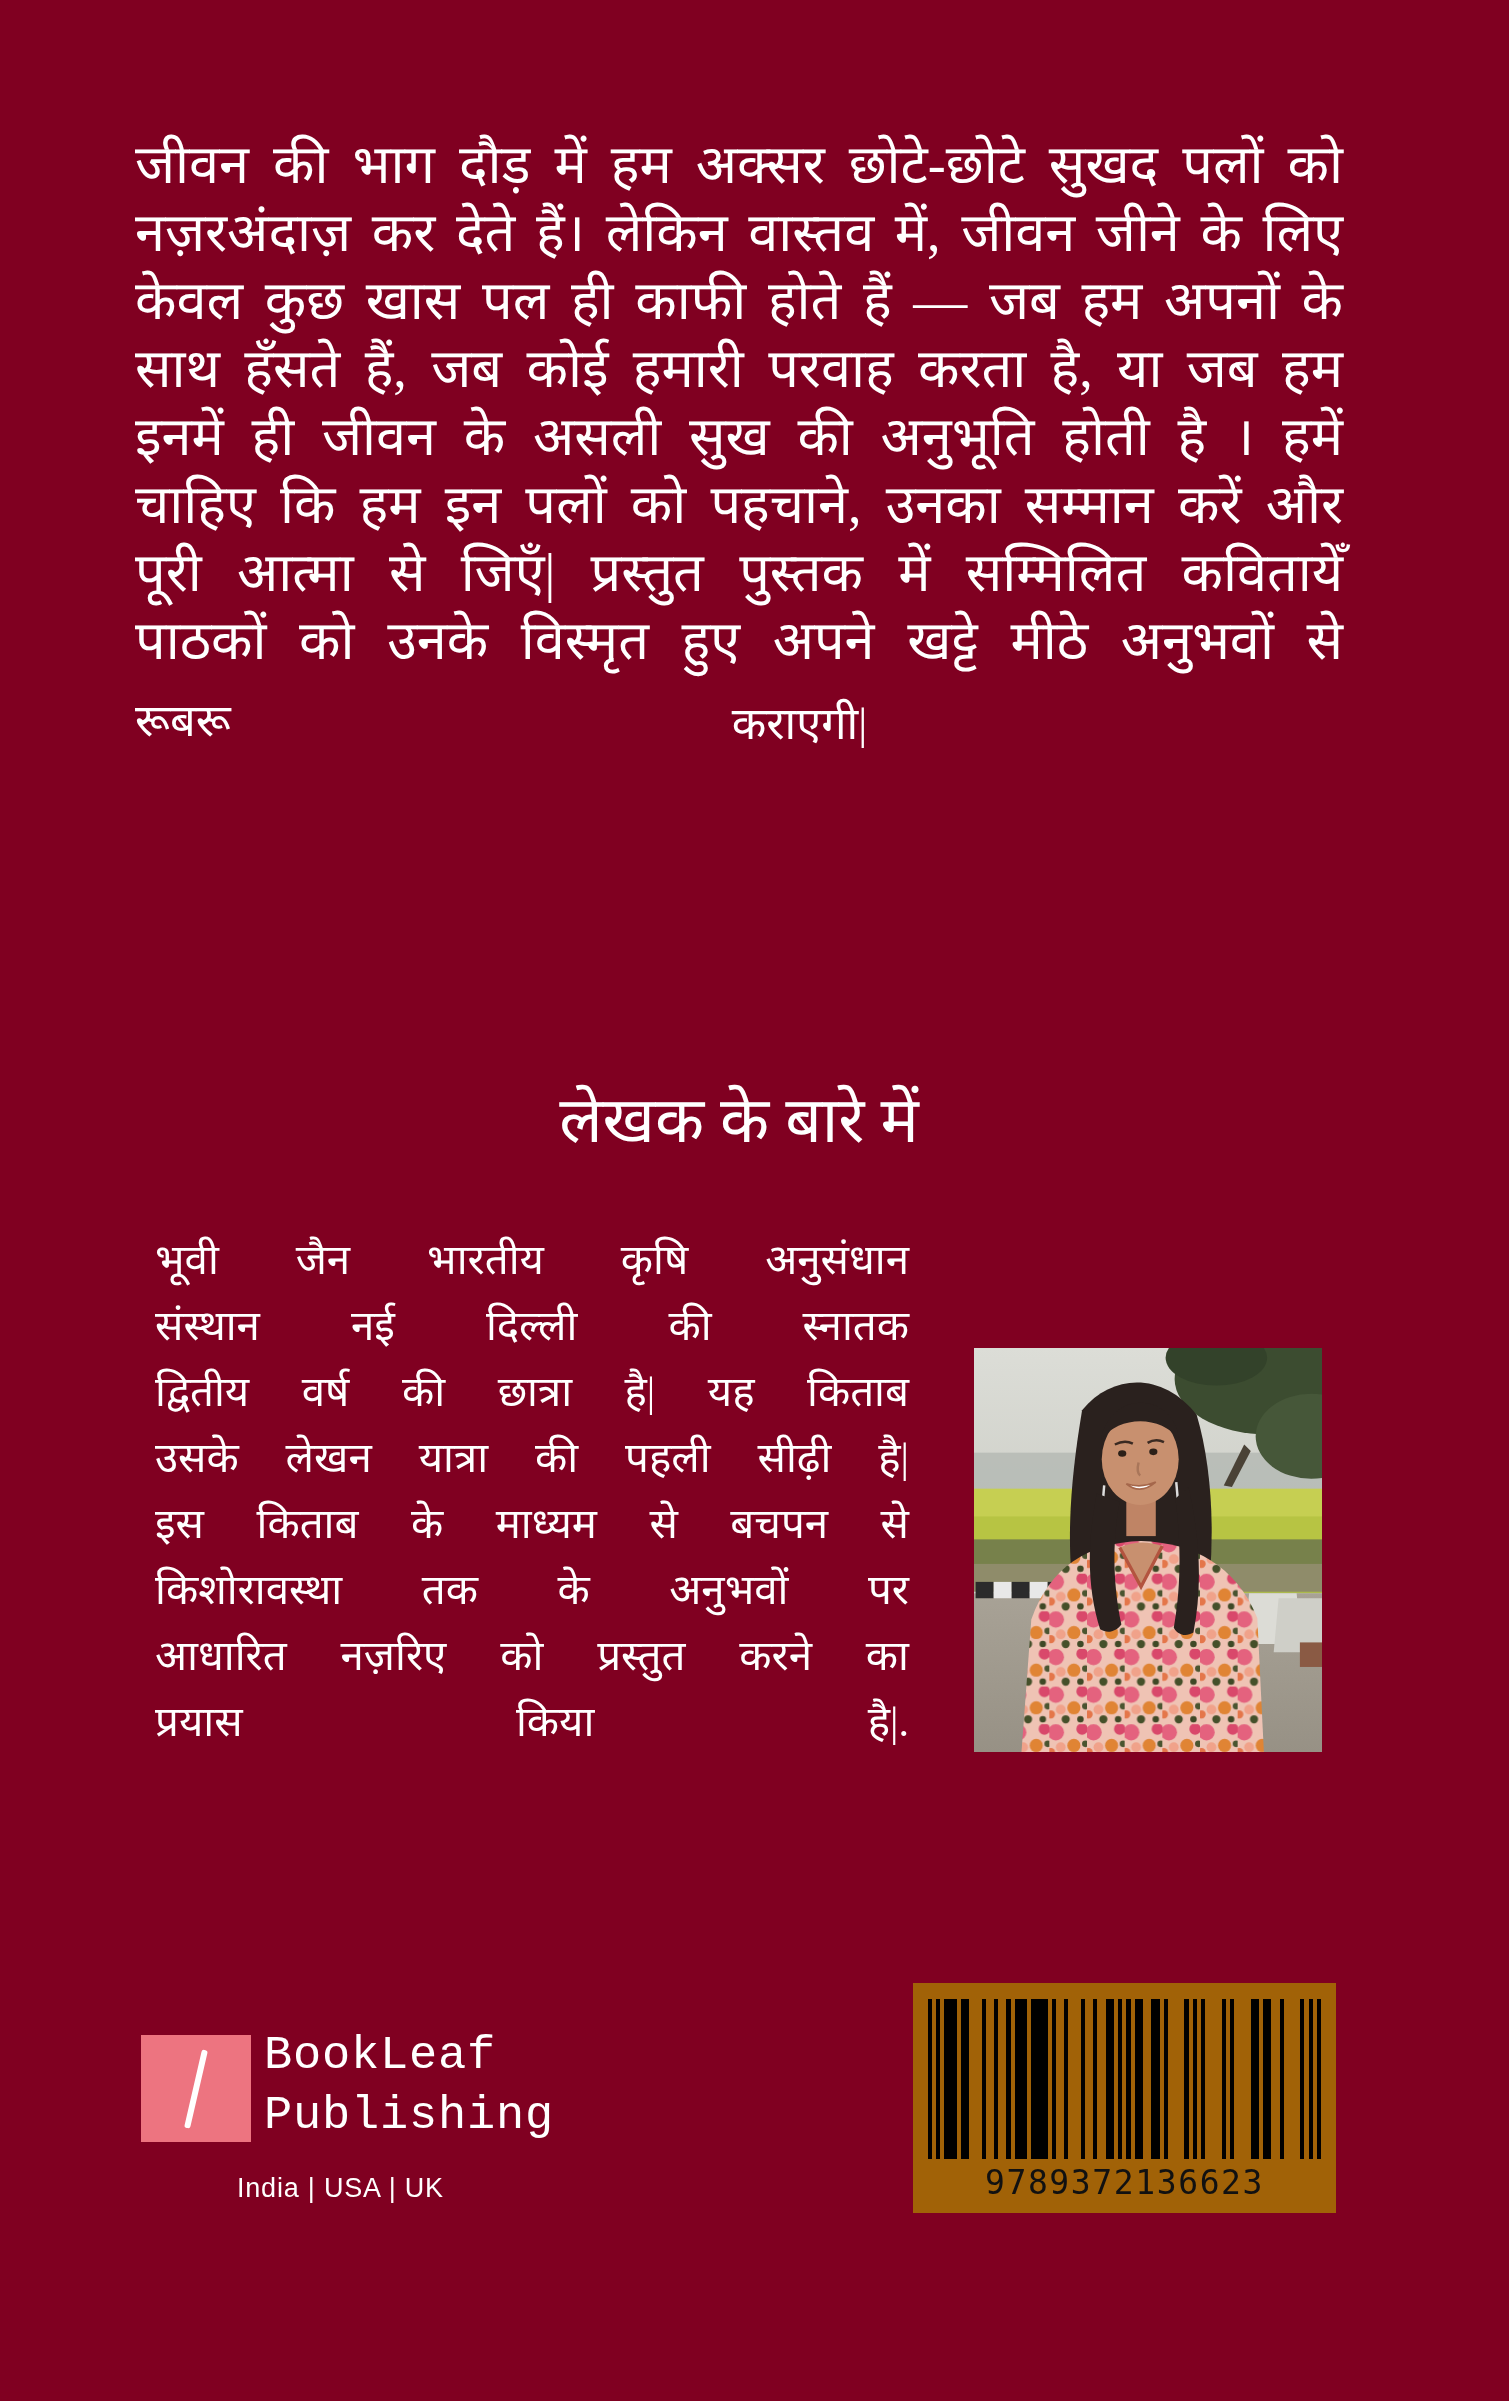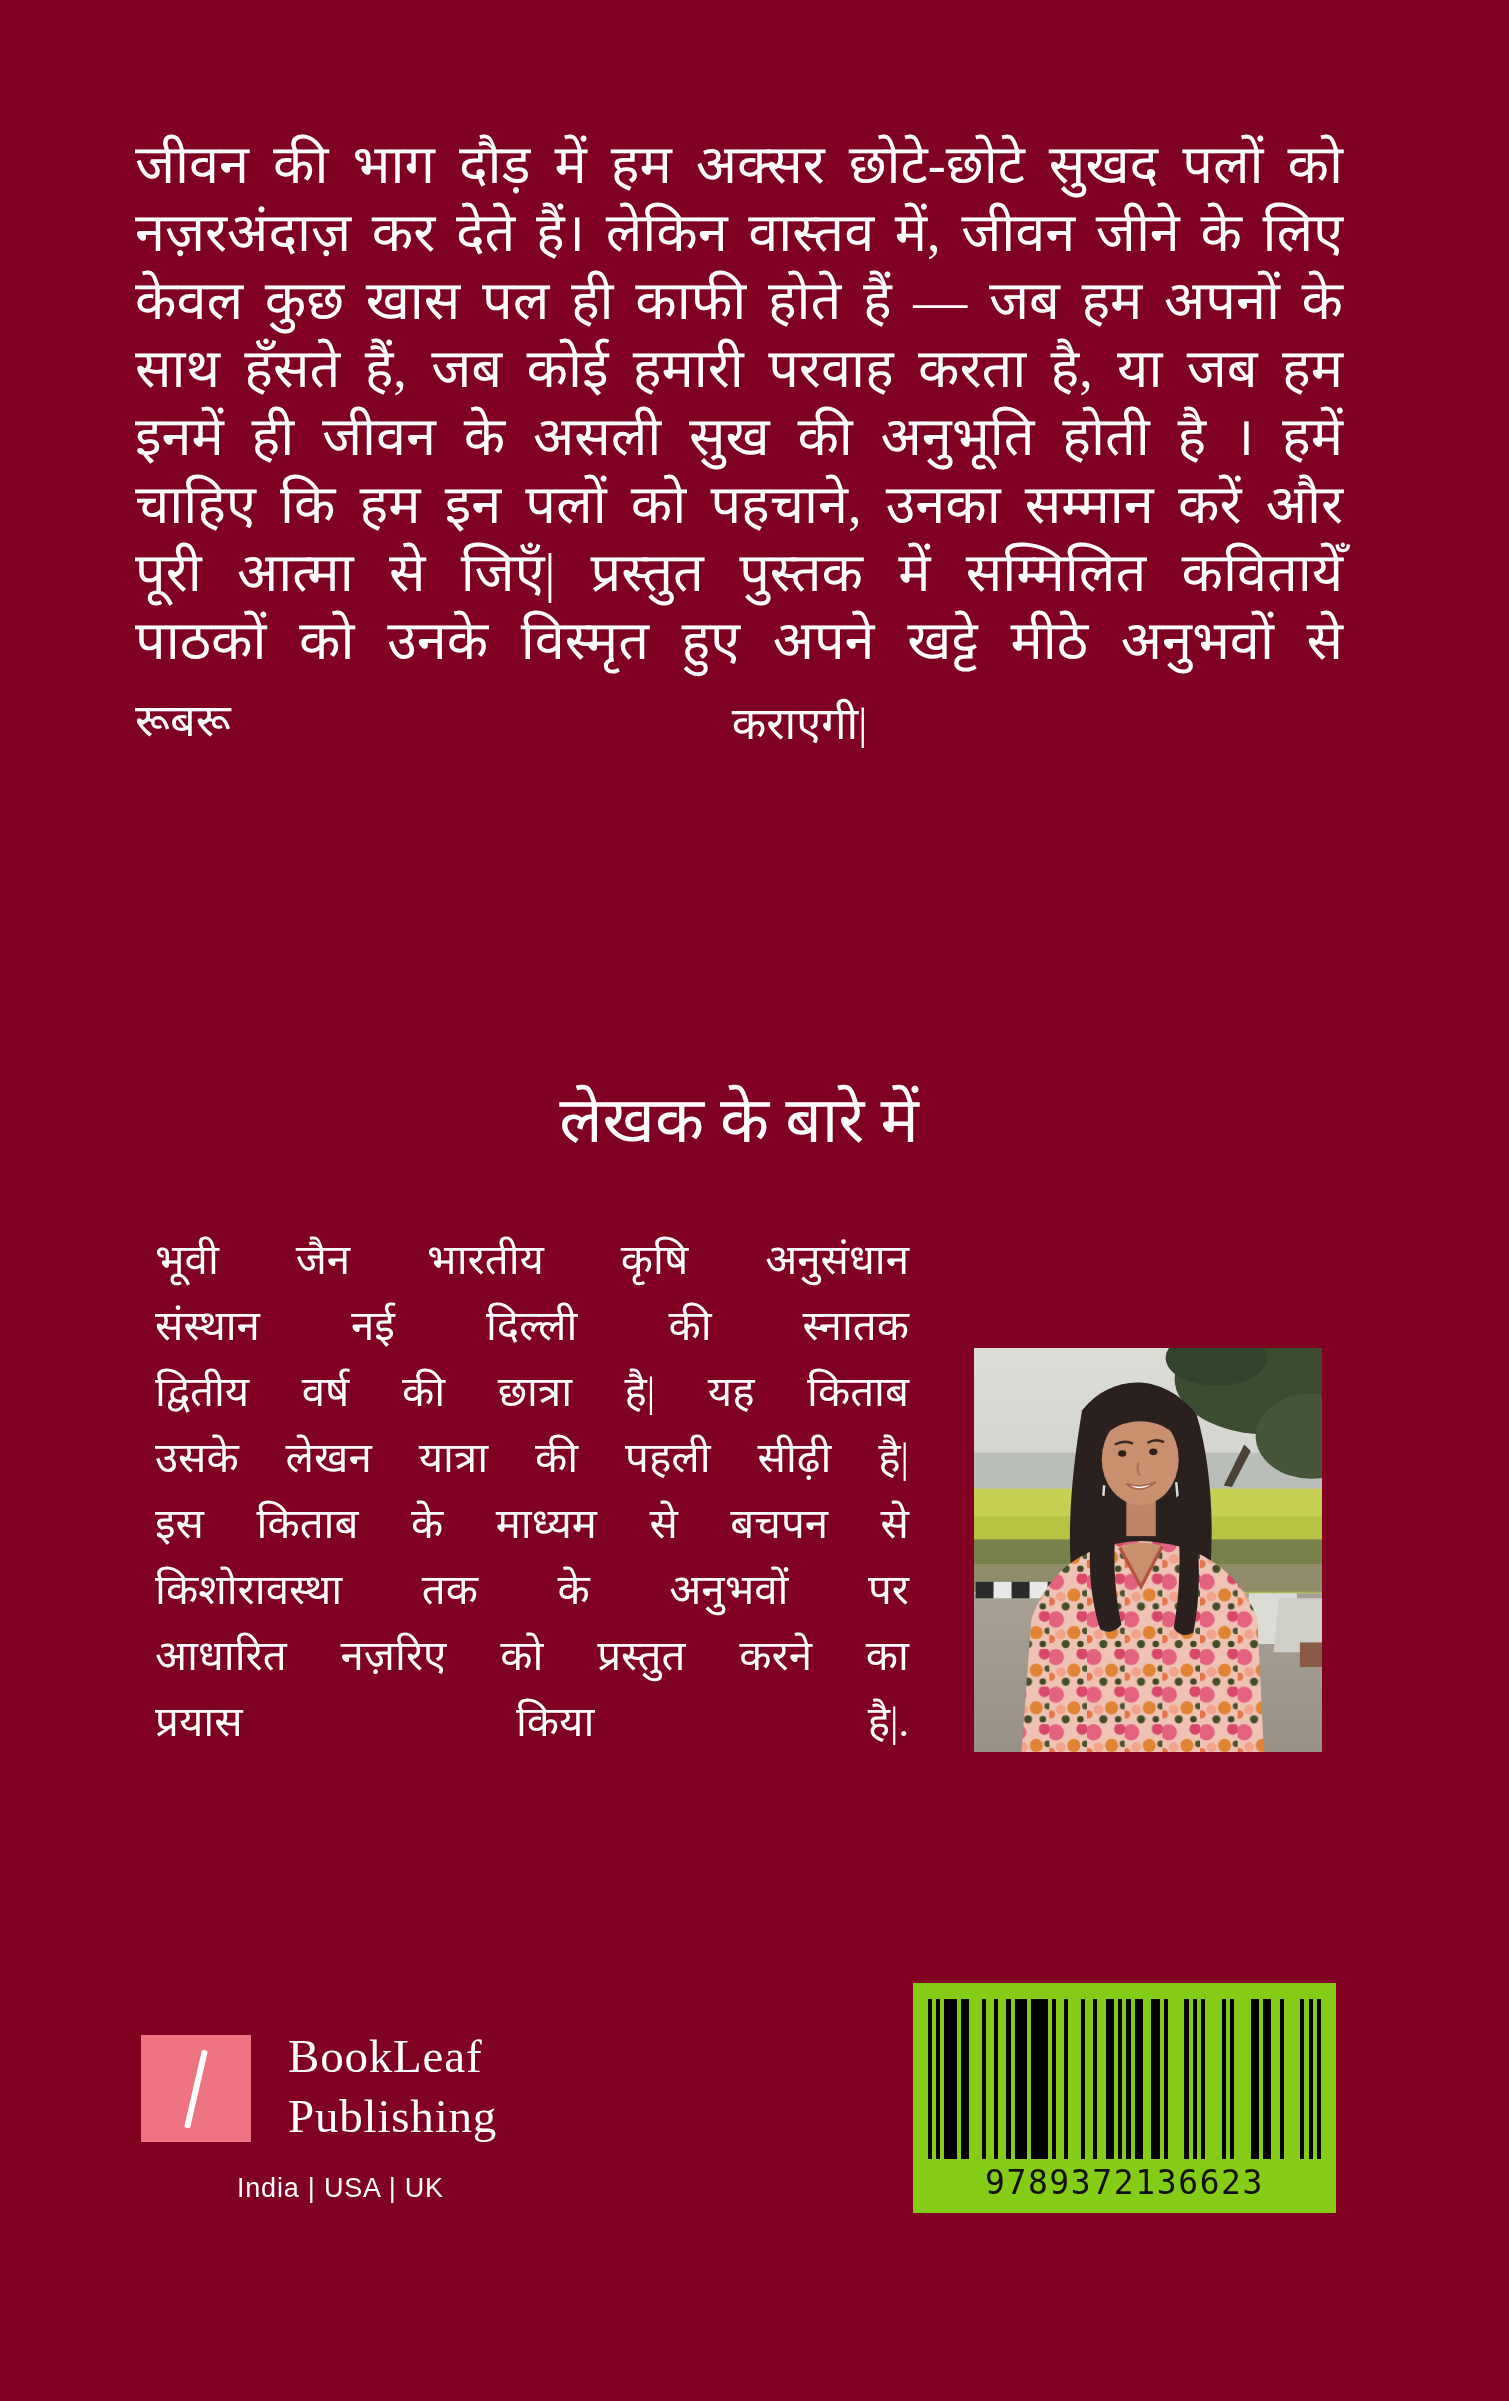--- a/index.html
+++ b/index.html
@@ -61,39 +61,38 @@
     background:var(--accent);
     display:flex;align-items:center;justify-content:center;
   }
   .logo-slash{
     width:5.7px;height:80px;background:#ffffff;
     transform:rotate(13deg);
     border-radius:2.5px;
   }
   .pub-name{
     position:absolute;left:264px;top:2026px;
-    font-family:Liberation Serif, serif;
+    font-family:Liberation Mono, monospace;
     font-weight:300;
     font-size:47px;line-height:60px;
     letter-spacing:0.8px;
     color:var(--fg);
-    margin-left:24px;
   }
   .pub-regions{
     position:absolute;left:237px;top:2172px;
     font-family:"Liberation Sans", sans-serif;
     font-weight:400;
     font-size:27px;line-height:33px;
     letter-spacing:0.8px;
     color:var(--fg);
   }
   
   .barcode-box{
     position:absolute;left:913px;top:1983px;width:423px;height:230px;
-    background:#84cc16;
+    background:#a16207;
   }
   .barcode-bars{
     position:absolute;left:14.7px;top:15.5px;right:14.7px;height:160px;
     display:flex;flex-direction:row;align-items:stretch;
   }
   .barcode-bars .m{flex:1 1 auto;}
   .barcode-bars .b{background:#000000;}
   .barcode-bars .s{background:transparent;}
   .isbn-text{
     position:absolute;left:0;right:0;top:180px;

